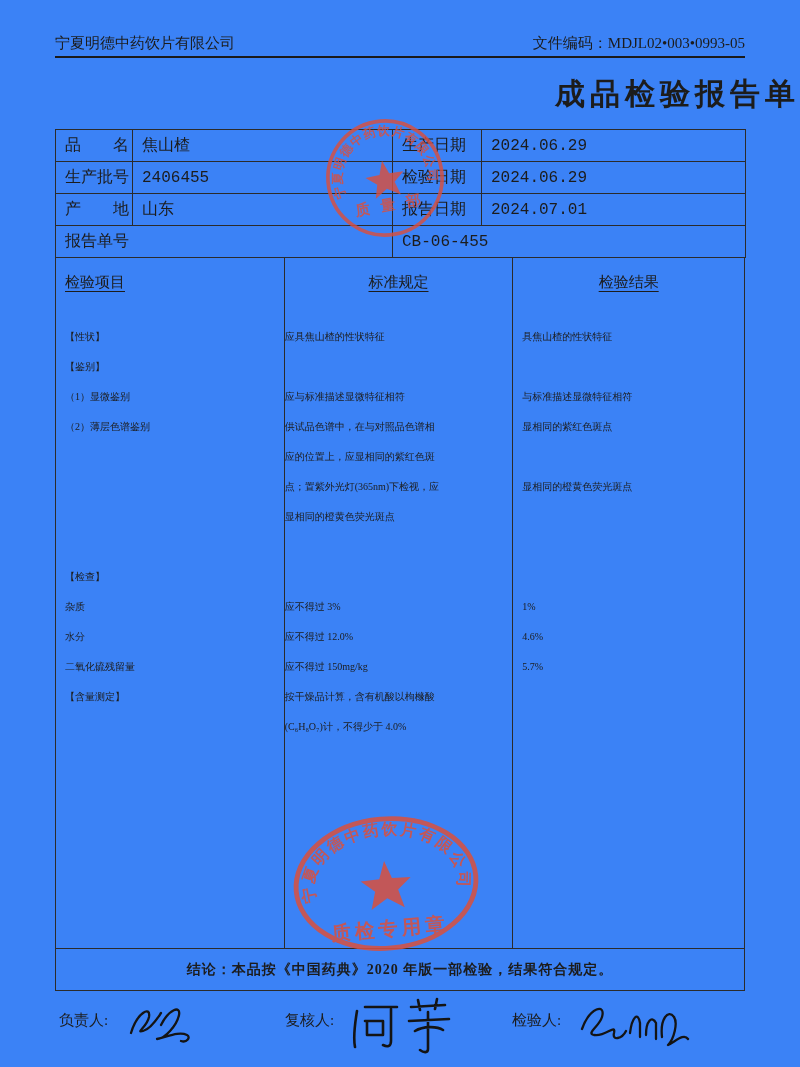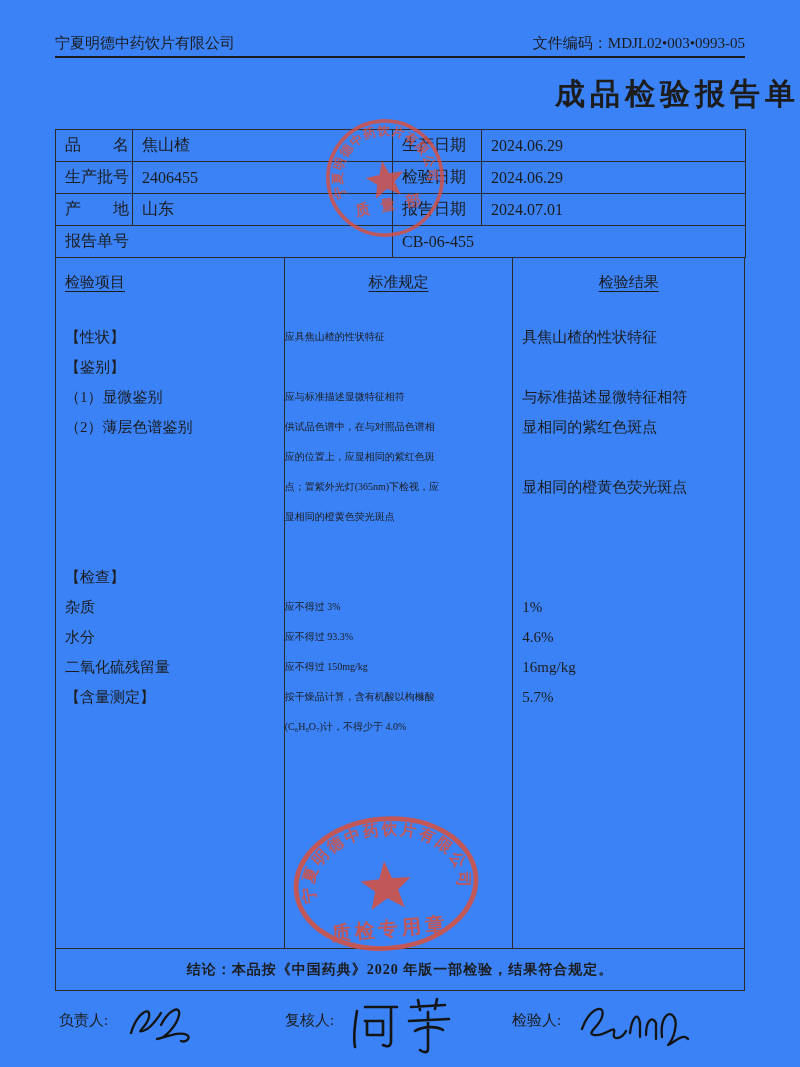--- a/index.html
+++ b/index.html
@@ -9,33 +9,33 @@
 
   .doc-header { position:absolute; left:55px; top:32px; width:690px; height:26px;
     display:flex; justify-content:space-between; align-items:flex-end;
     border-bottom:2.5px solid #1a1a1a; font-size:15px; padding-bottom:3px; }
   .title { position:absolute; left:0; top:74px; width:100%; text-align:right;
     font-size:30px; font-weight:bold; letter-spacing:5px; }
 
   table.info-table { position:absolute; left:55px; top:129px; width:690px;
     border-collapse:collapse; table-layout:fixed; }
   table.info-table td { border:1.5px solid var(--line); height:32px; padding:0 9px;
-    font-size:16px; white-space:nowrap; overflow:hidden; }
+    font-size:16px; white-space:nowrap; overflow:hidden;font-family:Liberation Mono, monospace; }
 
   .main-table { position:absolute; left:55px; top:257px; width:690px; height:691px;
     border:1.5px solid var(--line); border-bottom:none; display:flex;justify-content:space-between; }
   .col { position:relative; height:100%; }
   .col-items { width:228px; }
   .col-standards { width:229px; border-left:1.5px solid var(--line); }
   .col-results { width:232px; border-left:1.5px solid var(--line); }
   .col-header { margin-top:12px; height:24px; line-height:24px; font-size:15px;
     text-align:center; text-decoration:underline; text-underline-offset:4px; }
   .col-items .col-header { text-align:left; padding-left:9px; }
   .lines { margin-top:28px; }
-  .lines > div { height:30px; line-height:30px; padding:0 9px; font-size:15px;
+  .lines > div { height:30px; line-height:30px; padding:0 9px; font-size:10px;
     white-space:nowrap; overflow:visible; }
   .col-standards .lines > div { font-size:10px; padding:0 0; }
 
   .conclusion { position:absolute; left:55px; top:948px; width:690px; height:43px;
     border:1.5px solid var(--line); text-align:center; line-height:41px;
     font-size:14px; font-weight:bold; letter-spacing:1px; }
 
   .sign-row { position:absolute; left:55px; top:995px; width:690px; height:62px; }
   .sign-group { position:absolute; top:0; height:62px; }
   .sign-group .lab { position:absolute; top:16px; left:0; font-size:15px; white-space:nowrap; }
@@ -119,42 +119,41 @@
           <div>应具焦山楂的性状特征</div>
           <div></div>
           <div>应与标准描述显微特征相符</div>
           <div>供试品色谱中，在与对照品色谱相</div>
           <div>应的位置上，应显相同的紫红色斑</div>
           <div>点；置紫外光灯(365nm)下检视，应</div>
           <div>显相同的橙黄色荧光斑点</div>
           <div></div>
           <div></div>
           <div>应不得过 3%</div>
-          <div>应不得过 93.3%</div>
+          <div>应不得过 12.0%</div>
           <div>应不得过 150mg/kg</div>
           <div>按干燥品计算，含有机酸以枸橼酸</div>
           <div>(C₆H₈O₇)计，不得少于 4.0%</div>
           <div></div>
         </div>
     </div>
     <div class="col col-results">
       <div class="col-header">检验结果</div>
       <div class="lines">
           <div>具焦山楂的性状特征</div>
           <div></div>
           <div>与标准描述显微特征相符</div>
           <div>显相同的紫红色斑点</div>
           <div></div>
           <div>显相同的橙黄色荧光斑点</div>
           <div></div>
           <div></div>
           <div></div>
           <div>1%</div>
           <div>4.6%</div>
-          <div>16mg/kg</div>
           <div>5.7%</div>
           <div></div>
           <div></div>
         </div>
     </div>
   </div>
 
   <div class="conclusion">结论：本品按《中国药典》2020 年版一部检验，结果符合规定。</div>
 
   <div class="sign-row">

